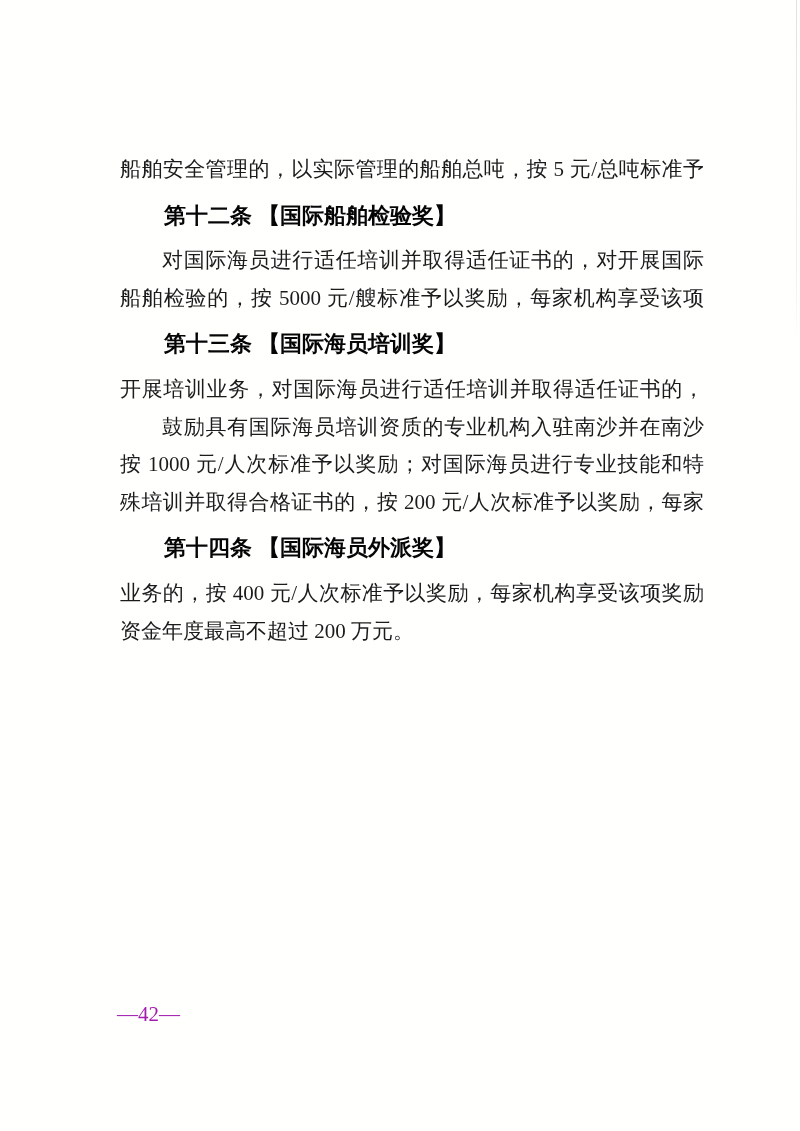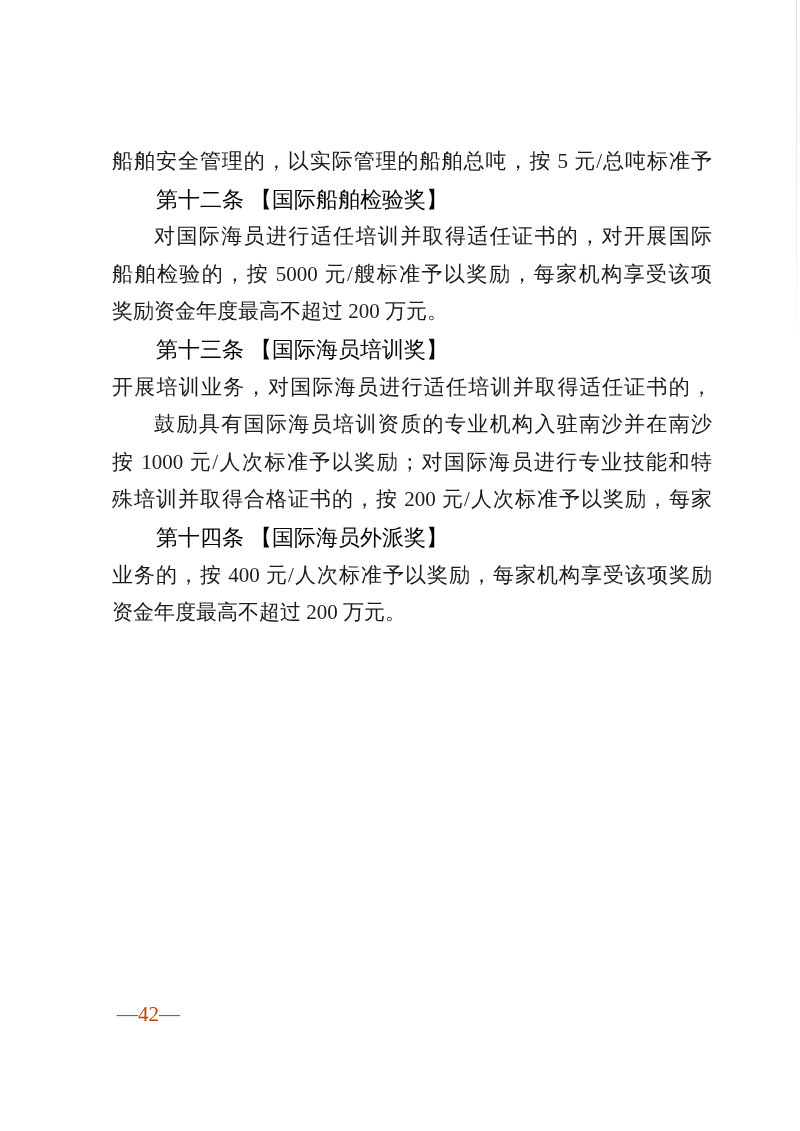--- a/index.html
+++ b/index.html
@@ -30,67 +30,66 @@
   .content {
     position: absolute;
     left: 112px;
     top: 143px;
     width: 600px;
     font-family: "Liberation Serif", "DejaVu Serif", serif;
     font-size: 21px;
     line-height: 37.6px;
     color: #1b1b1b;
   }
-  .block { margin: 0; padding: 0; }
+  .block { margin: 8px; padding: 0; }
   .line {
     display: block;
     text-align: justify;
     text-align-last: left;
   }
   .line.fill {
     text-align-last: justify;
   }
   .line.indent {
     text-indent: 2em;
   }
   .heading .line {
     font-family: "Liberation Sans", "DejaVu Sans", sans-serif;
-    font-weight: 400;
+    font-weight: 700;
     font-size: 22px;
     color: #050505;
     text-indent: 2em;
     text-align: center;
     text-align-last: left;
   }
   .page-number {
     position: absolute;
     left: 117px;
     top: 1000px;
     font-family: "Liberation Serif", "DejaVu Serif", serif;
     font-size: 21px;
     line-height: 28px;
-    color: #c2410c;
+    color: #a21caf;
   }
 </style>
 </head>
 <body>
 
 <div class="page">
   <div class="scan-edge"></div>
   <main class="content">
       <div class="block body">
         <div class="line fill">船舶安全管理的，以实际管理的船舶总吨，按 5 元/总吨标准予</div>
       </div>
       <div class="block heading">
         <div class="line">第十二条 【国际船舶检验奖】</div>
       </div>
       <div class="block body">
         <div class="line fill indent">对国际海员进行适任培训并取得适任证书的，对开展国际</div>
         <div class="line fill">船舶检验的，按 5000 元/艘标准予以奖励，每家机构享受该项</div>
-        <div class="line">奖励资金年度最高不超过 200 万元。</div>
       </div>
       <div class="block heading">
         <div class="line">第十三条 【国际海员培训奖】</div>
       </div>
       <div class="block body">
         <div class="line fill">开展培训业务，对国际海员进行适任培训并取得适任证书的，</div>
         <div class="line fill indent">鼓励具有国际海员培训资质的专业机构入驻南沙并在南沙</div>
         <div class="line fill">按 1000 元/人次标准予以奖励；对国际海员进行专业技能和特</div>
         <div class="line fill">殊培训并取得合格证书的，按 200 元/人次标准予以奖励，每家</div>
       </div>

